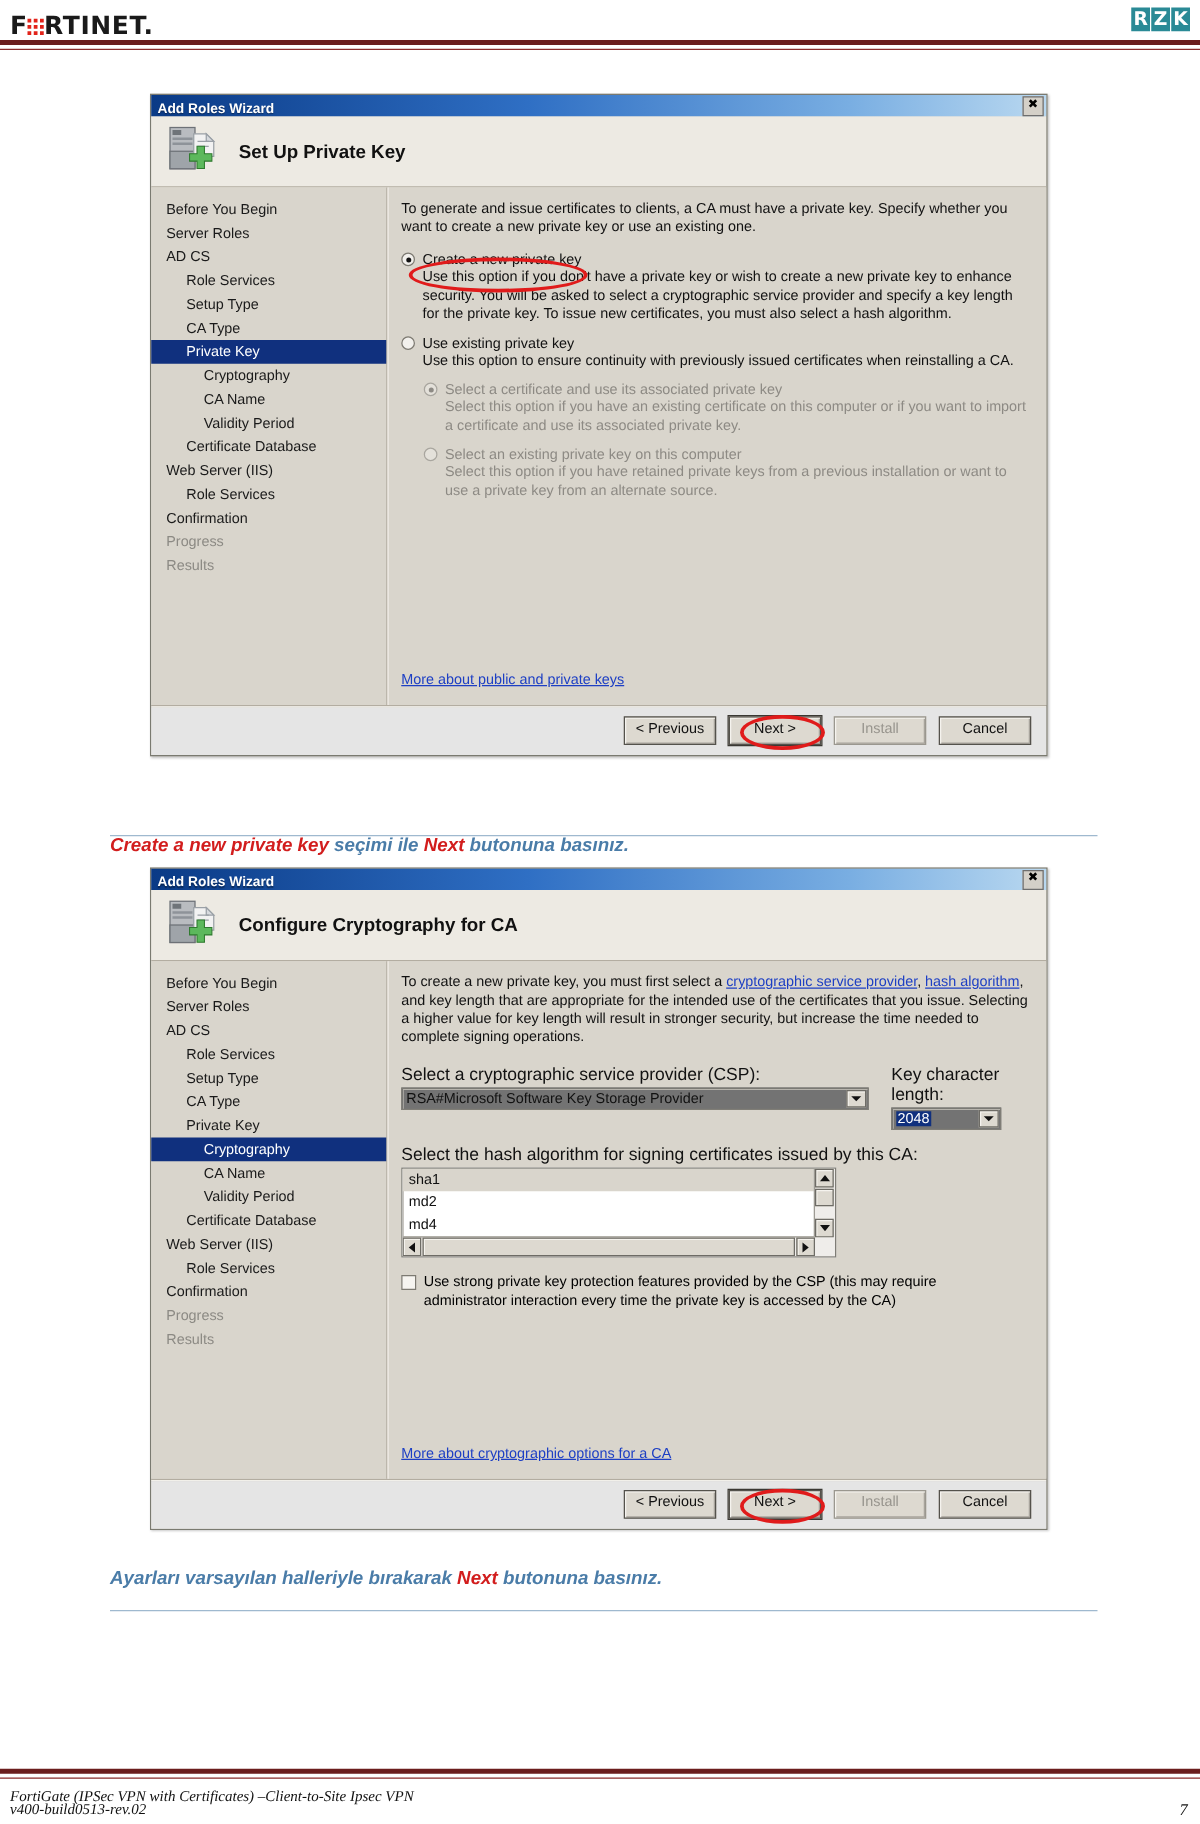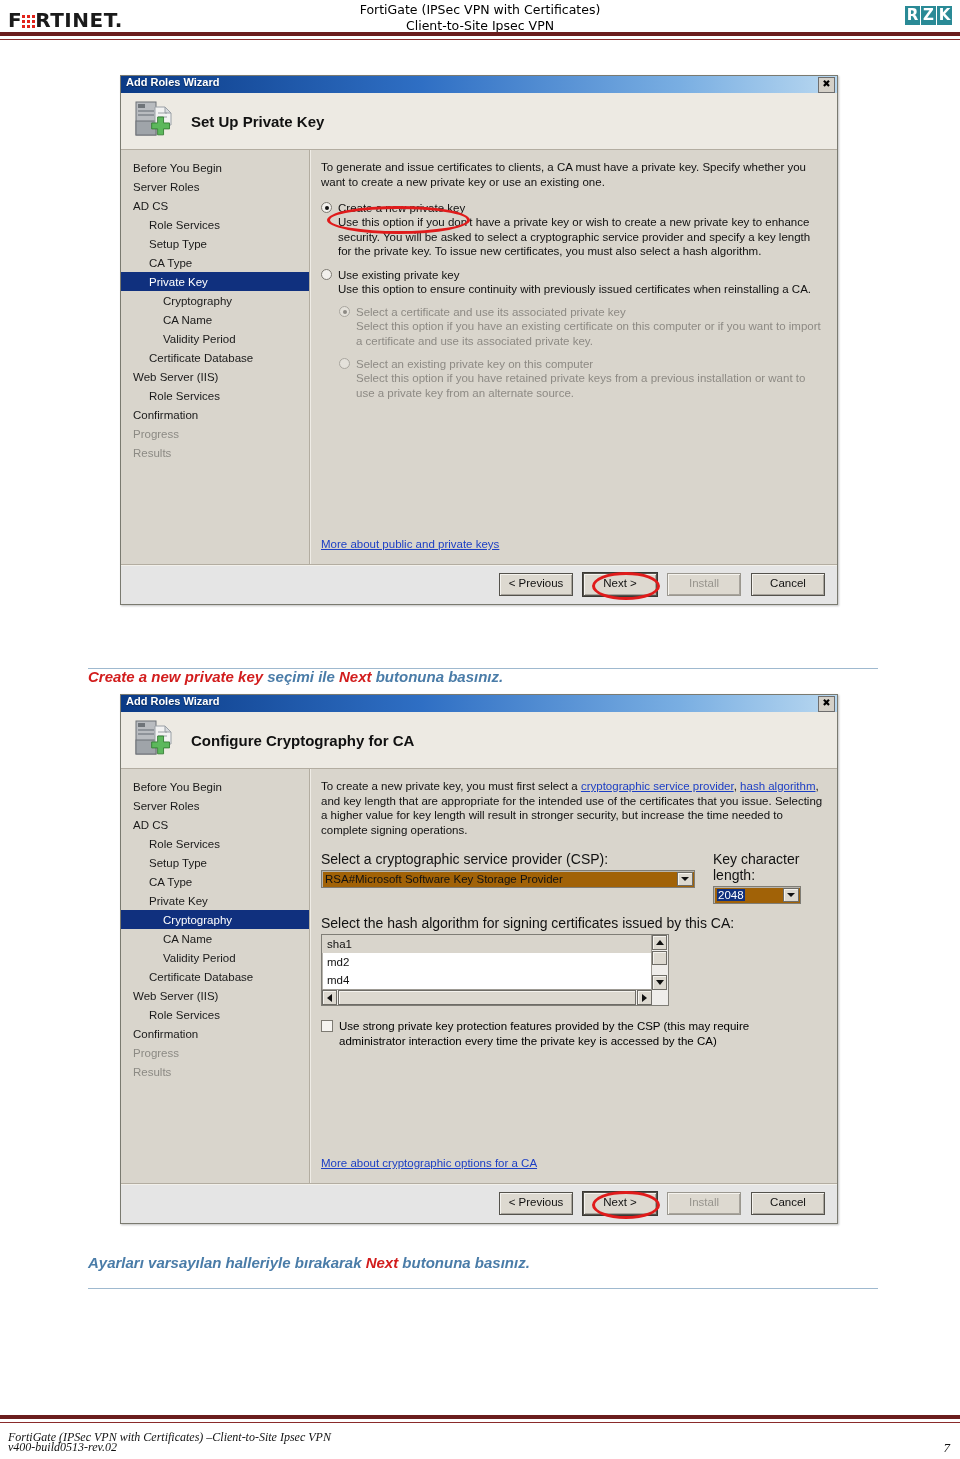--- a/index.html
+++ b/index.html
@@ -59,21 +59,21 @@
     position: absolute;
     width: 716px;
     border: 1px solid #7a7a70;
     background: #d9d5cc;
     box-shadow: 1px 1px 2px rgba(0,0,0,0.25);
     font-family: "Liberation Sans", sans-serif;
   }
   .titlebar {
     height: 17px;
     background: linear-gradient(to right, #0a3a86 0%, #2f6fc4 42%, #79aee2 78%, #b9d8f0 100%);
-    display: flex; align-items: flex-start;
+    display: flex; align-items: flex-end;
     padding: 0 2px 0 5px;
     position: relative;
   }
   .titlebar-text {
     color: #fff; font-size: 11px; font-weight: bold;
     font-family: "Liberation Sans", sans-serif;
     text-shadow: 0 1px 1px rgba(0,0,0,0.4);
   }
   .titlebar-close {
     position: absolute; right: 2px; top: 1px;
@@ -177,21 +177,21 @@
 
   
   .redoval {
     position: absolute; border: 3px solid #e01b1b; border-radius: 50%;
     pointer-events: none; background: transparent;
   }
 
   
   .field-label { font-size: 14px; color: #111; margin: 0 0 3px 0; }
   .combo {
-    height: 18px; background: #a16207;
+    height: 18px; background: #737373;
     border: 1px solid #7f7d76;
     box-shadow: inset 1px 1px 0 #b7b4ad;
     display: flex; align-items: center; position: relative;
     font-size: 11.5px; color: #111;
     padding-left: 3px; box-sizing: border-box;
   }
   .combo .arrow {
     position: absolute; right: 1px; top: 1px; bottom: 1px; width: 16px;
     background: #ddd9d0; border: 1px solid #6e6c66;
     box-shadow: inset 1px 1px 0 #f5f3ee;
@@ -281,24 +281,20 @@
         <i style="left:5px;top:0"></i>
         <i style="left:10px;top:0"></i>
       <i style="left:0;top:5px"></i>
         <i style="left:5px;top:5px"></i>
         <i style="left:10px;top:5px"></i>
       <i style="left:0;top:10px"></i>
         <i style="left:5px;top:10px"></i>
         <i style="left:10px;top:10px"></i>
     </span>
       <span>RTINET.</span>
-  </div>
-  <div class="header-title">
-    <div>FortiGate (IPSec VPN with Certificates)</div>
-    <div>Client-to-Site Ipsec VPN</div>
   </div>
   <div class="rzk-logo">
     <span>R</span>
     <span>Z</span>
     <span>K</span>
   </div>
 </div>
 <div class="rule-thick" style="top:32px"></div>
 <div class="rule-thin" style="top:39px"></div>
 

